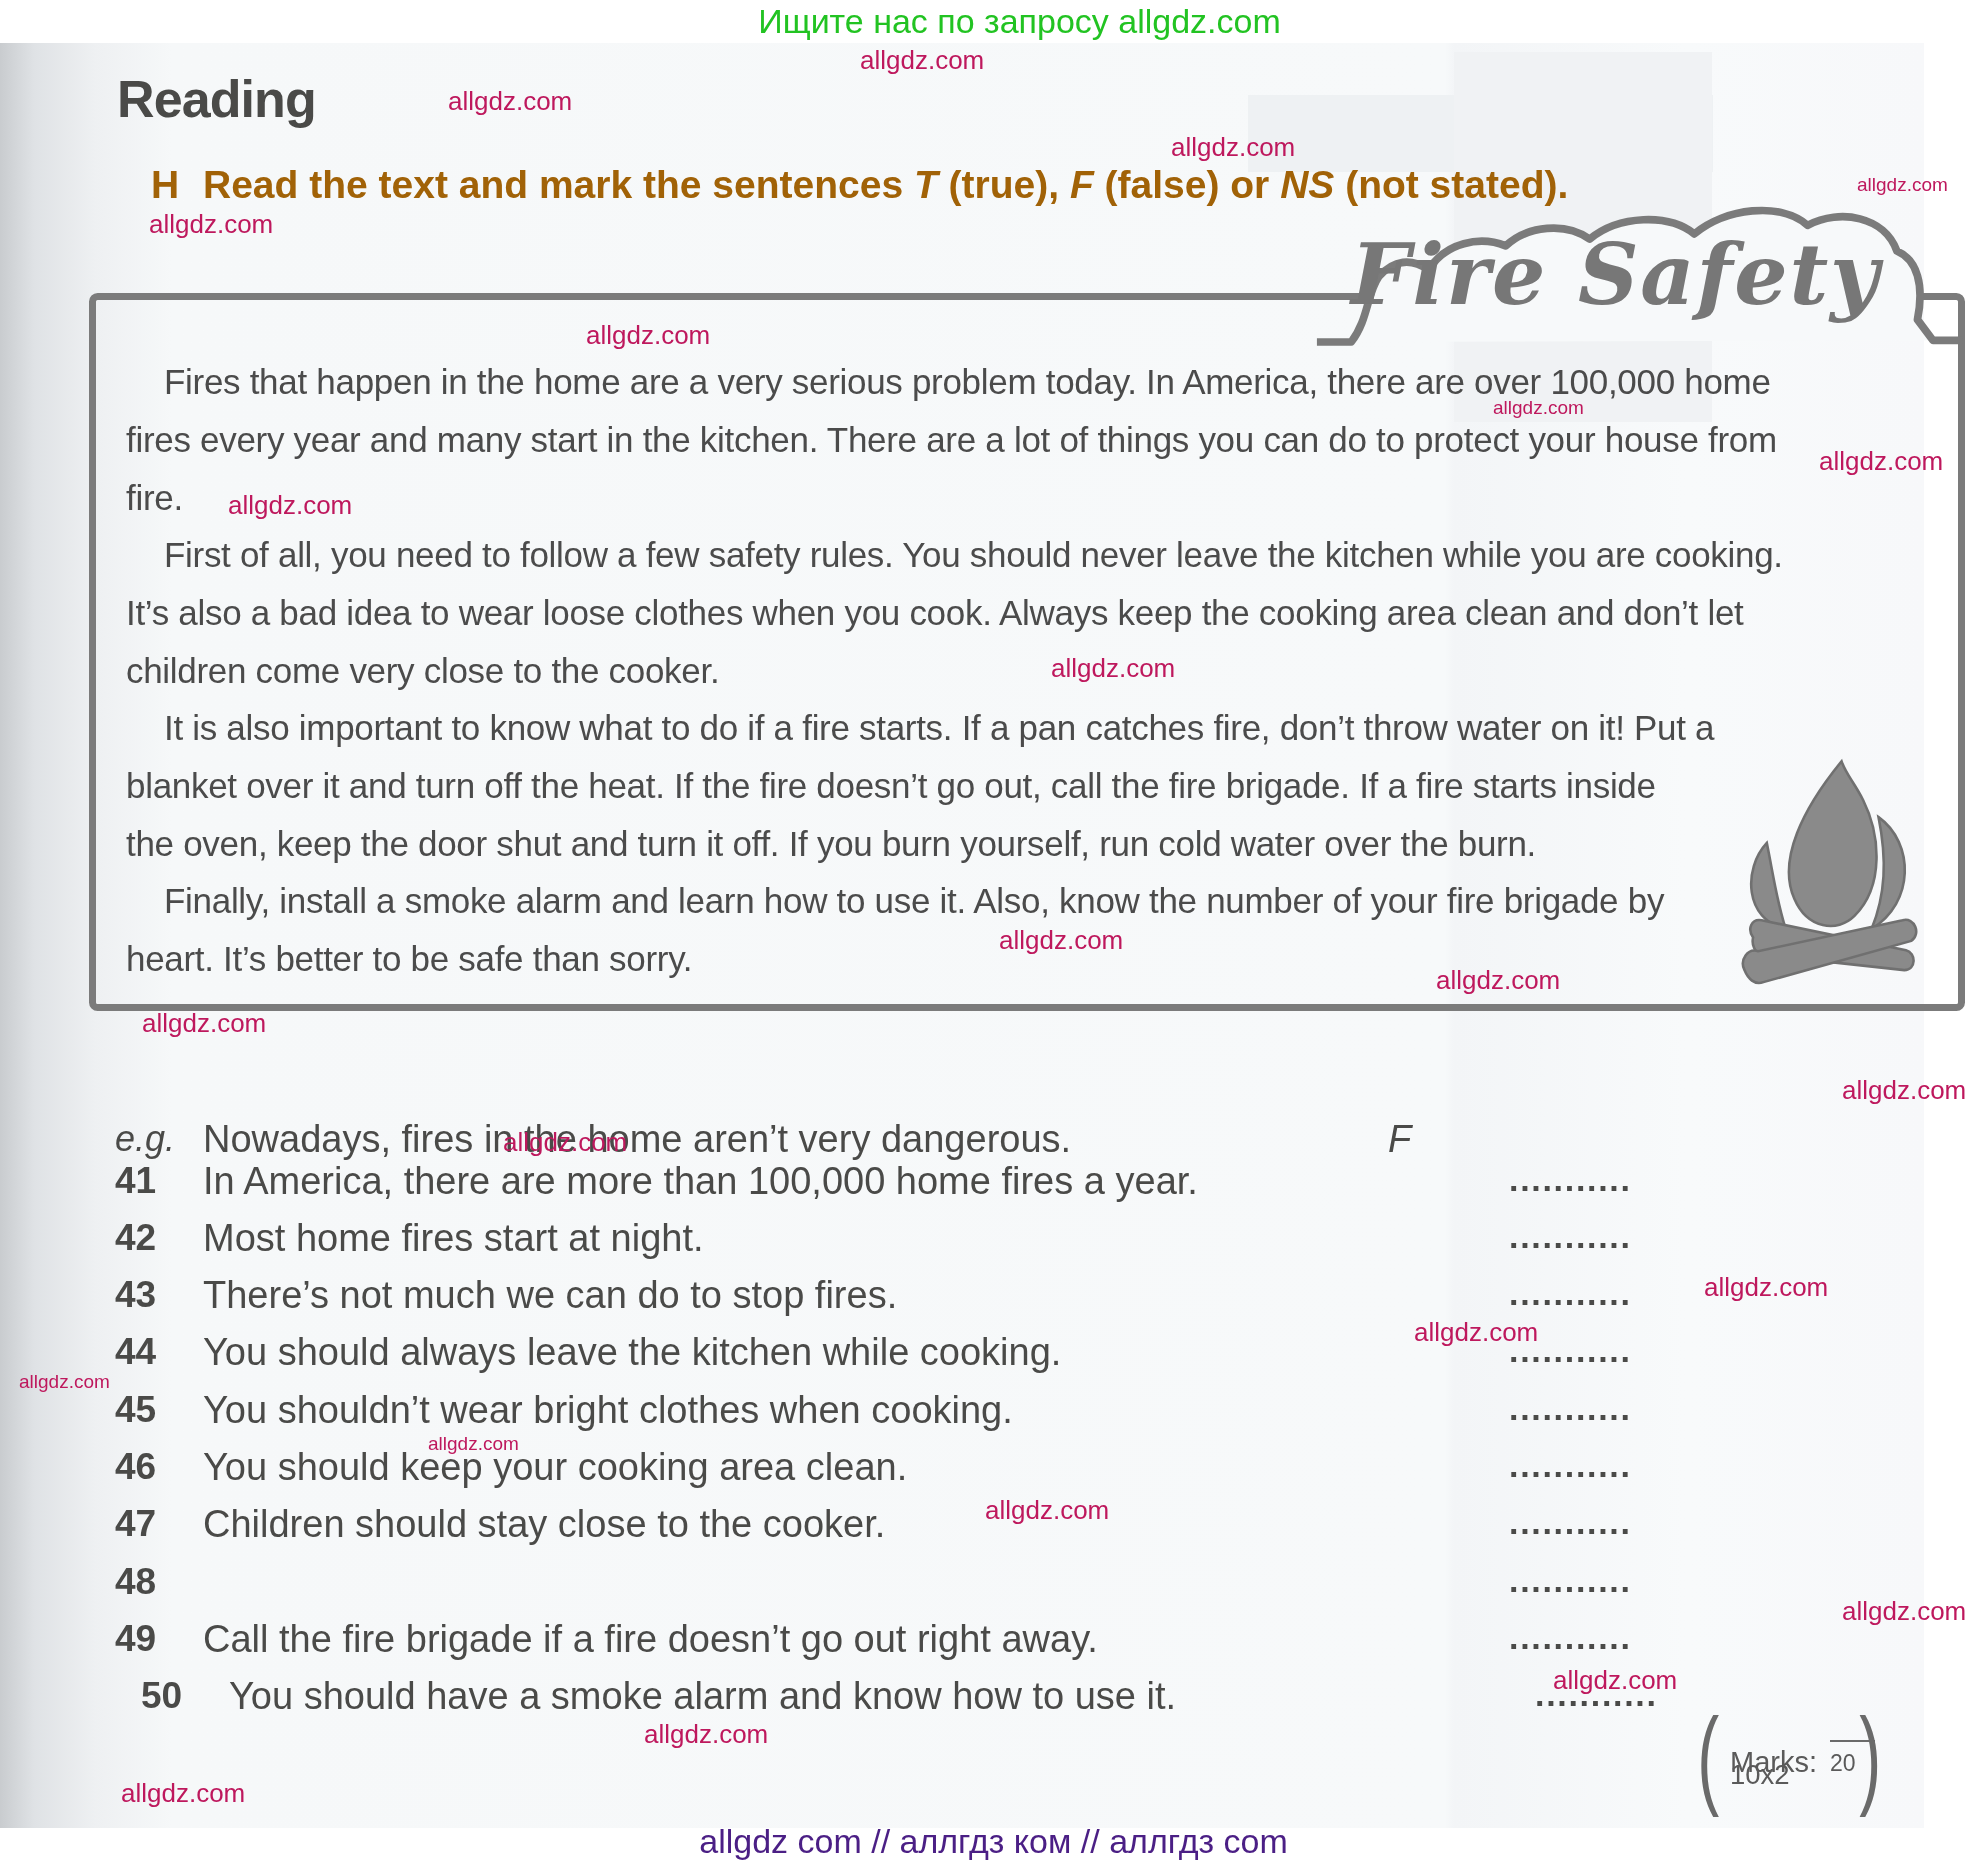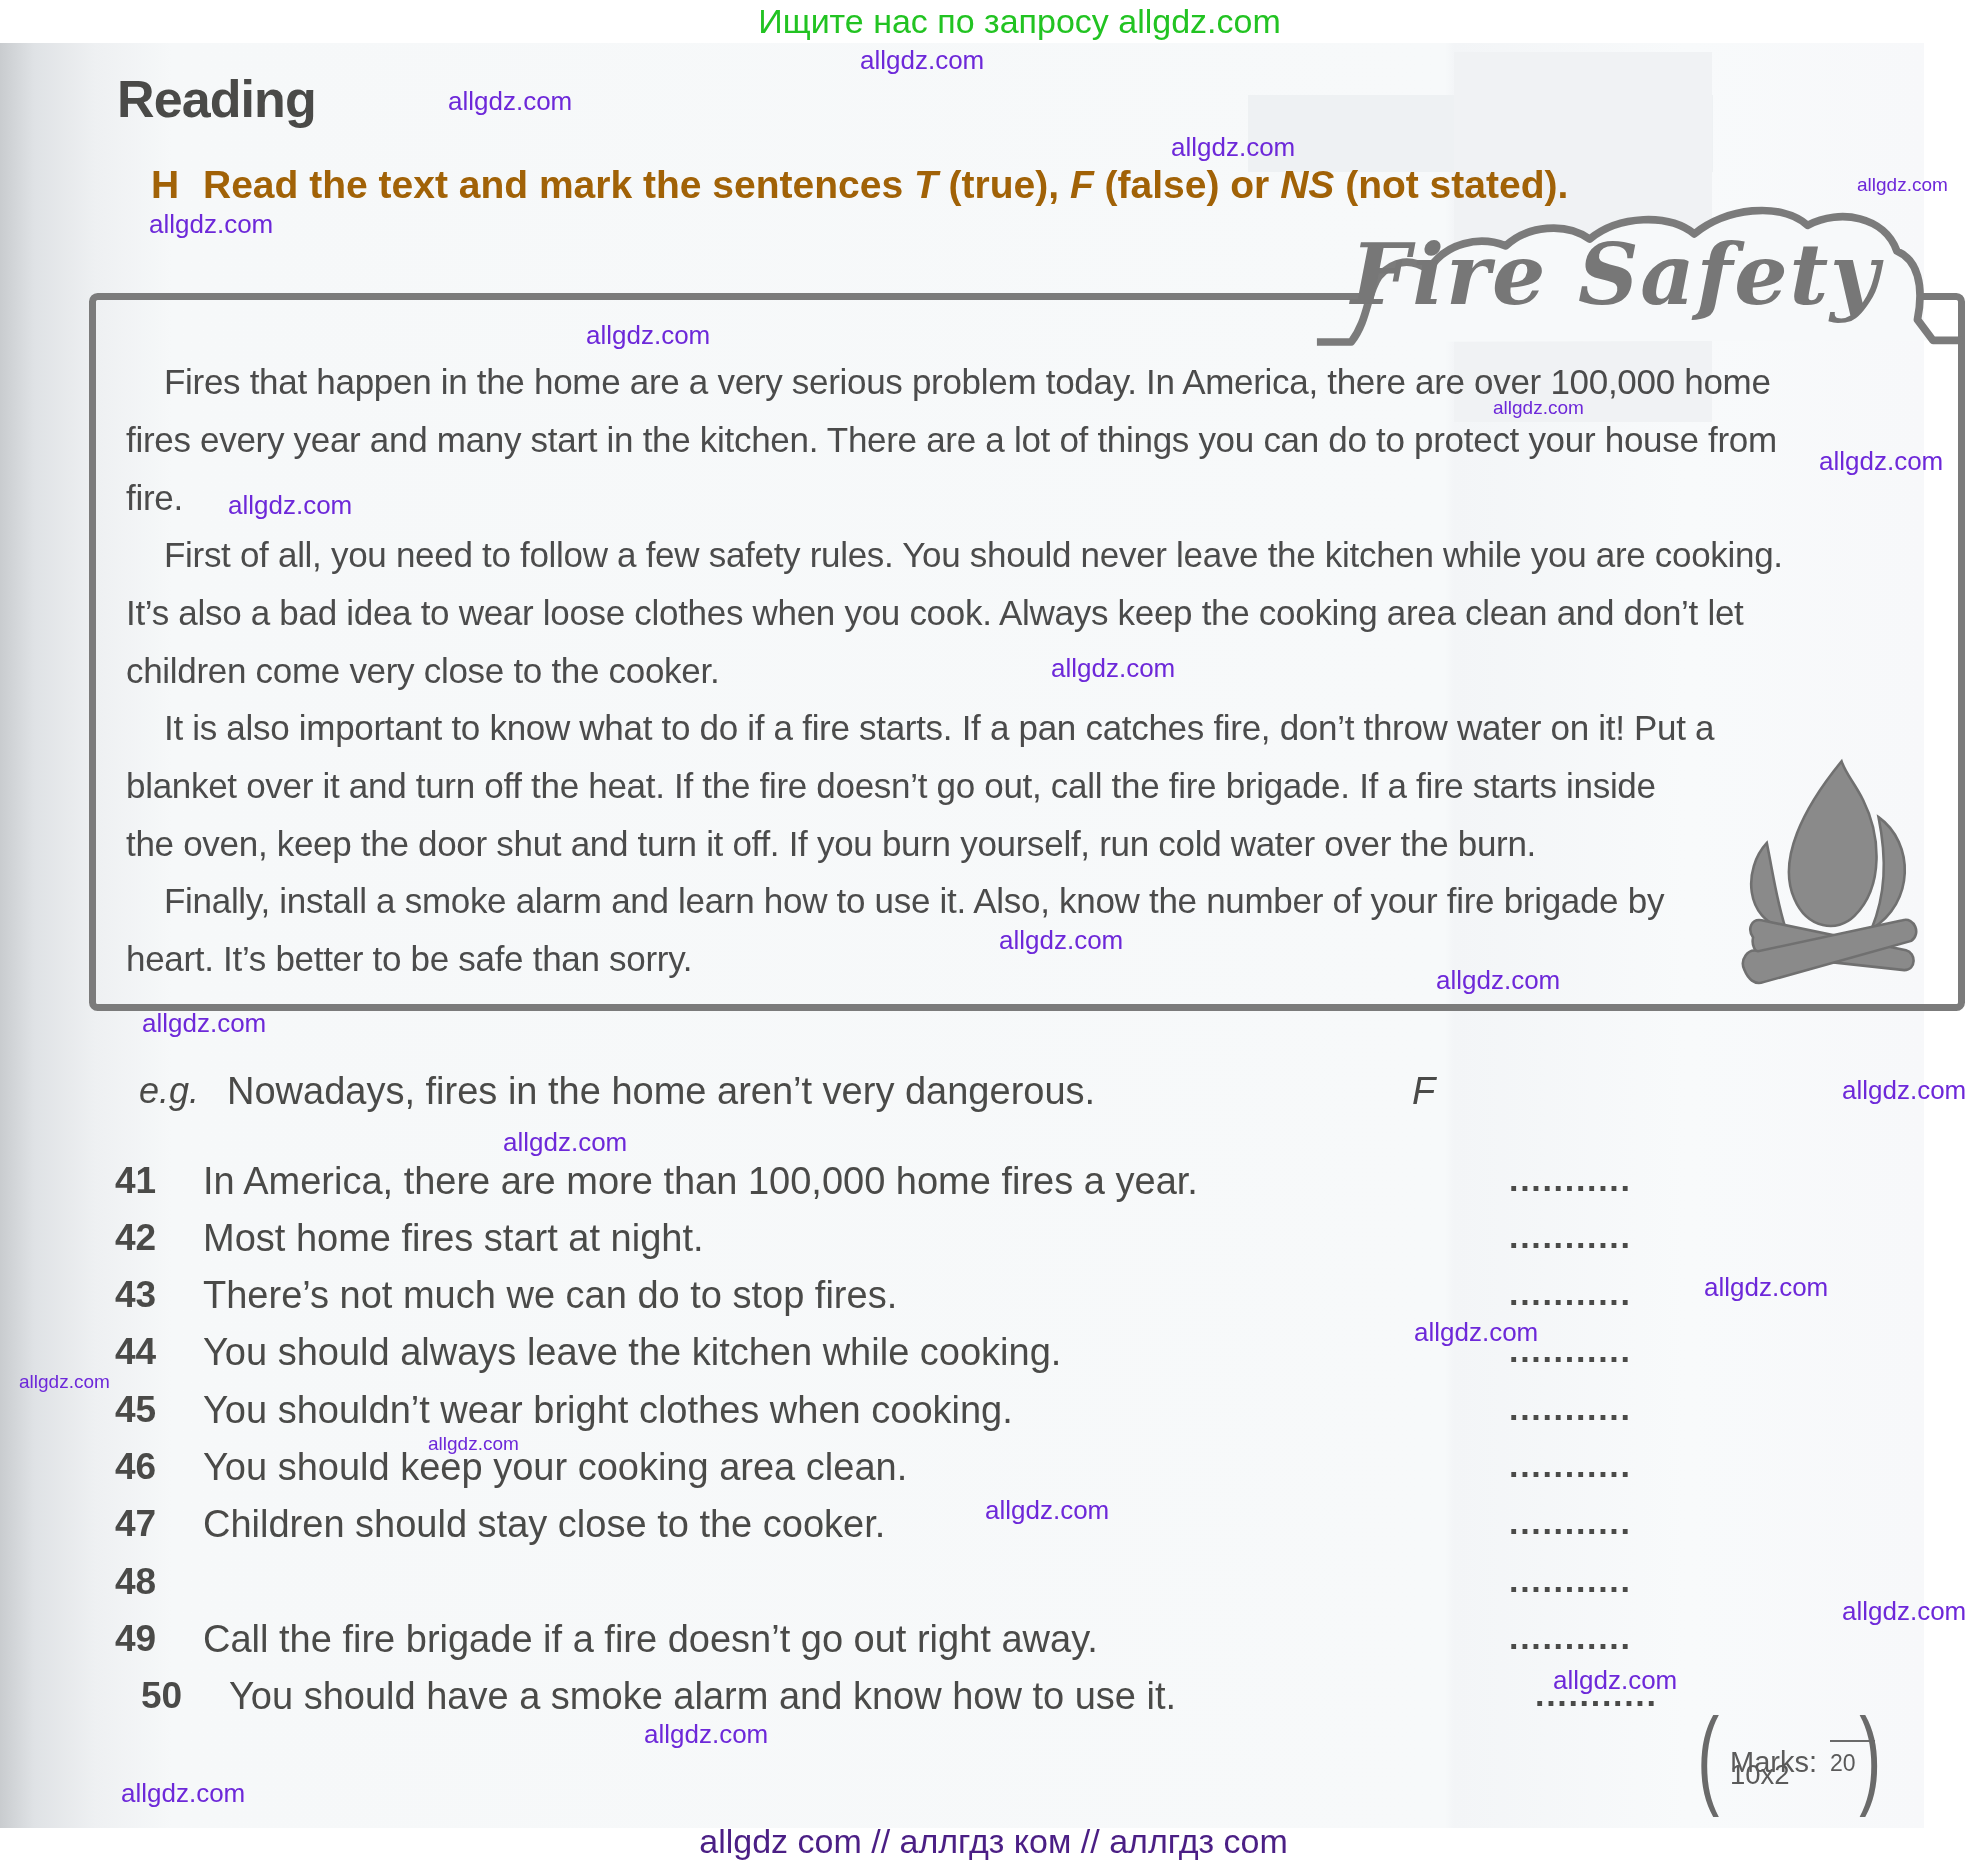--- a/index.html
+++ b/index.html
@@ -47,21 +47,21 @@
   .q-dots { position:absolute; left:1394px; top:0; font-size:34px; letter-spacing:1.7px; font-weight:bold; }
   
   #marks { position:absolute; left:1699px; top:1704px; width:206px; height:103px; font-family:"Liberation Sans", sans-serif; color:#5a5a5a; }
   #marks .paren-l, #marks .paren-r { position:absolute; top:-12px; font-size:110px; font-weight:100; color:#6a6a6a; transform:scaleX(0.6); }
   #marks .paren-l { left:-8.6px; } #marks .paren-r { left:153px; }
   #marks .m-label { position:absolute; left:31px; top:10.3px; font-size:29px;margin-top:32px; }
   #marks .m-line { position:absolute; left:131px; top:36px; width:45px; border-top:2.6px solid #6a6a6a; }
   #marks .m-total { position:absolute; left:131px; top:46px; font-size:23px; }
   #marks .m-calc { position:absolute; left:31px; top:55px; font-size:27.5px; }
   
-  .wm { position:absolute; color:#6d28d9; font-family:"Liberation Sans", sans-serif; font-size:26px; white-space:nowrap; }
+  .wm { position:absolute; color:#be185d; font-family:"Liberation Sans", sans-serif; font-size:26px; white-space:nowrap; }
   .wm.sm { font-size:19px; }
   #footer { position:absolute; left:0; width:1987px; text-align:center; top:1822px; font-family:"Liberation Sans", sans-serif; font-size:34px; color:#4b1f85; }
   .ghost { position:absolute; color:#e8eaec; font-family:"Liberation Sans", sans-serif; font-size:36px; white-space:nowrap; }
 </style>
 </head>
 <body>
 
 <div id="top-banner" class="abs">Ищите нас по запросу allgdz.com</div>
 
 <div id="scan">
@@ -106,21 +106,21 @@
 <svg id="campfire" width="198" height="232" viewBox="0 0 230 270">
   <g fill="#8a8a8a" stroke="#707070" stroke-width="3">
     <path d="M38,100 C10,130 12,190 60,200 C50,170 46,140 38,100 Z"></path>
     <path d="M168,70 C210,100 210,170 160,200 C176,160 178,120 168,70 Z"></path>
     <path d="M125,5 C80,60 50,120 70,165 C85,200 120,205 140,185 C175,150 170,90 150,50 C140,30 130,20 125,5 Z"></path>
     <path d="M22,210 C15,200 20,188 32,190 L200,225 C212,228 212,248 198,248 L32,230 C24,228 20,218 22,210 Z"></path>
     <path d="M12,248 C6,236 16,222 28,226 L196,190 C210,186 218,206 206,214 L34,262 C24,266 16,258 12,248 Z"></path>
   </g>
 </svg>
 
-<div class="q-row" style="top:1070px;margin-left:24px;">
+<div class="q-row" style="top:1118px;">
   <span class="q-num eg">e.g.</span>
   <span class="q-text">Nowadays, fires in the home aren’t very dangerous.</span>
   <span class="q-answer">F</span>
 </div>
 <div class="q-row" style="top:1160px;">
   <span class="q-num">41</span>
   <span class="q-text">In America, there are more than 100,000 home fires a year.</span>
   <span class="q-dots">...........</span>
 </div>
 <div class="q-row" style="top:1217px;">

